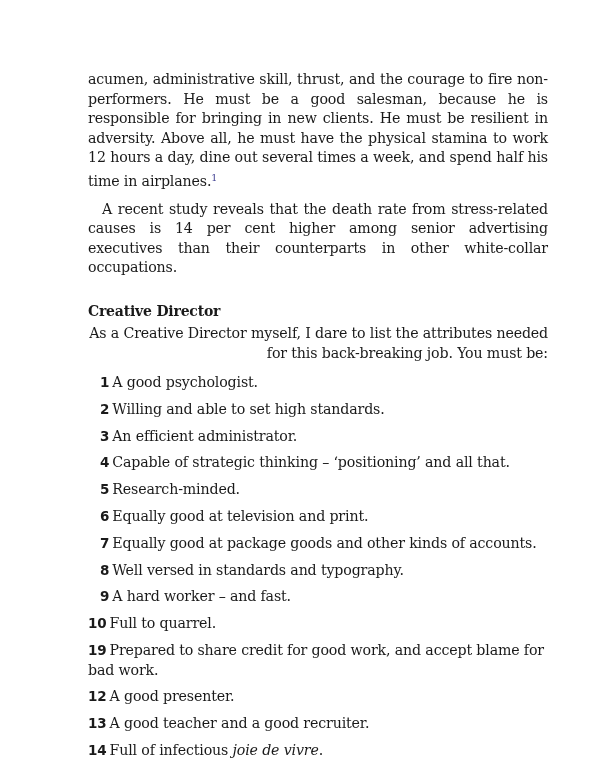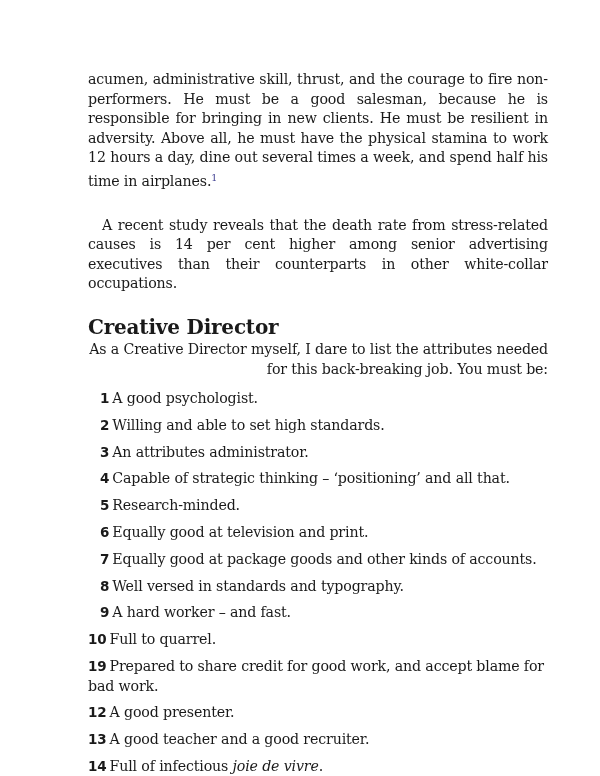--- a/index.html
+++ b/index.html
@@ -23,33 +23,33 @@
     }
     .para {
       font-size: 14.2px;
       line-height: 19.6px;
       text-align: justify;
       margin: 0;
       letter-spacing: -0.15px;
     }
     .para.indent {
       text-indent: 14px;
-      margin-top: 24px;
+      margin-top: 8px;
     }
     .footnote-ref {
       color: #3b3b8f;
       font-size: 9.5px;
       vertical-align: 5px;
       text-decoration: none;
       cursor: pointer;
     }
     .section-heading {
       font-family: "DejaVu Serif", "Liberation Serif", serif;
       font-weight: bold;
-      font-size: 20px;
+      font-size: 14px;
       line-height: 22px;
       margin: 22px 0 2px 0;
       color: #1a1a1a;
       letter-spacing: -0.2px;
     }
     .intro {
       font-size: 14.2px;
       line-height: 19.6px;
       margin: 0;
       text-align: right;
@@ -90,21 +90,21 @@
 
   <p class="para indent">A recent study reveals that the death rate from stress-related causes is 14 per cent higher among senior advertising executives than their counterparts in other white-collar occupations.</p>
 
   <h2 class="section-heading">Creative Director</h2>
 
   <p class="intro">As a Creative Director myself, I dare to list the attributes needed for this back-breaking job. You must be:</p>
 
   <ol class="list">
     <li class="list-item"><span class="num">1</span><span>A good psychologist.</span></li>
     <li class="list-item"><span class="num">2</span><span>Willing and able to set high standards.</span></li>
-    <li class="list-item"><span class="num">3</span><span>An attributes administrator.</span></li>
+    <li class="list-item"><span class="num">3</span><span>An efficient administrator.</span></li>
     <li class="list-item"><span class="num">4</span><span>Capable of strategic thinking – ‘positioning’ and all that.</span></li>
     <li class="list-item"><span class="num">5</span><span>Research-minded.</span></li>
     <li class="list-item"><span class="num">6</span><span>Equally good at television and print.</span></li>
     <li class="list-item"><span class="num">7</span><span>Equally good at package goods and other kinds of accounts.</span></li>
     <li class="list-item"><span class="num">8</span><span>Well versed in standards and typography.</span></li>
     <li class="list-item"><span class="num">9</span><span>A hard worker – and fast.</span></li>
     <li class="list-item two-digit"><span class="num">10</span><span>Full to quarrel.</span></li>
     <li class="list-item two-digit"><span class="num">19</span><span>Prepared to share credit for good work, and accept blame for bad work.</span></li>
     <li class="list-item two-digit"><span class="num">12</span><span>A good presenter.</span></li>
     <li class="list-item two-digit"><span class="num">13</span><span>A good teacher and a good recruiter.</span></li>

